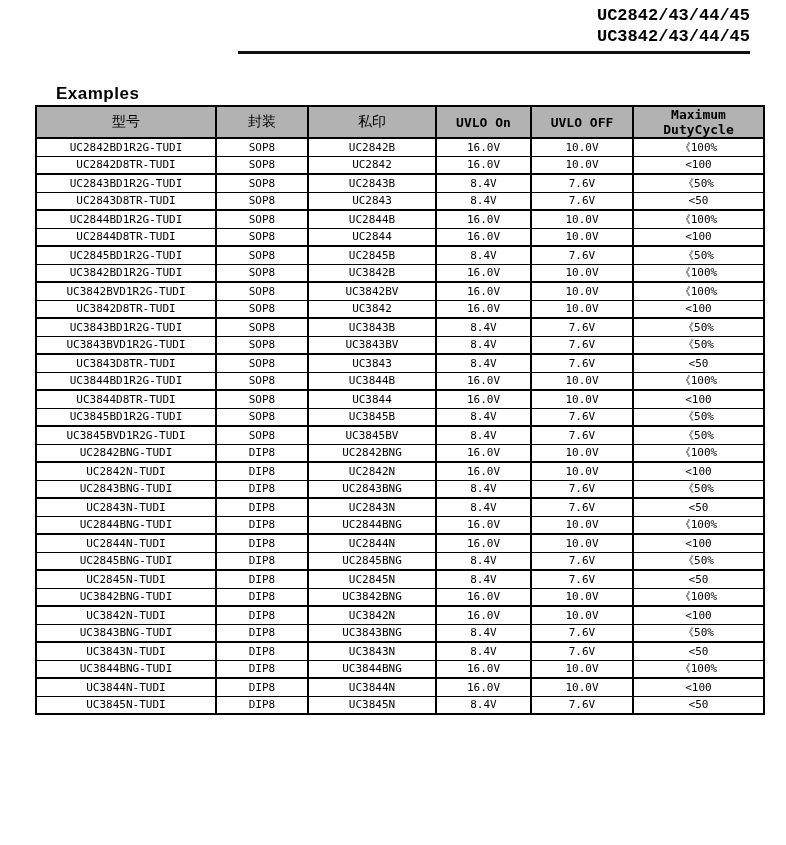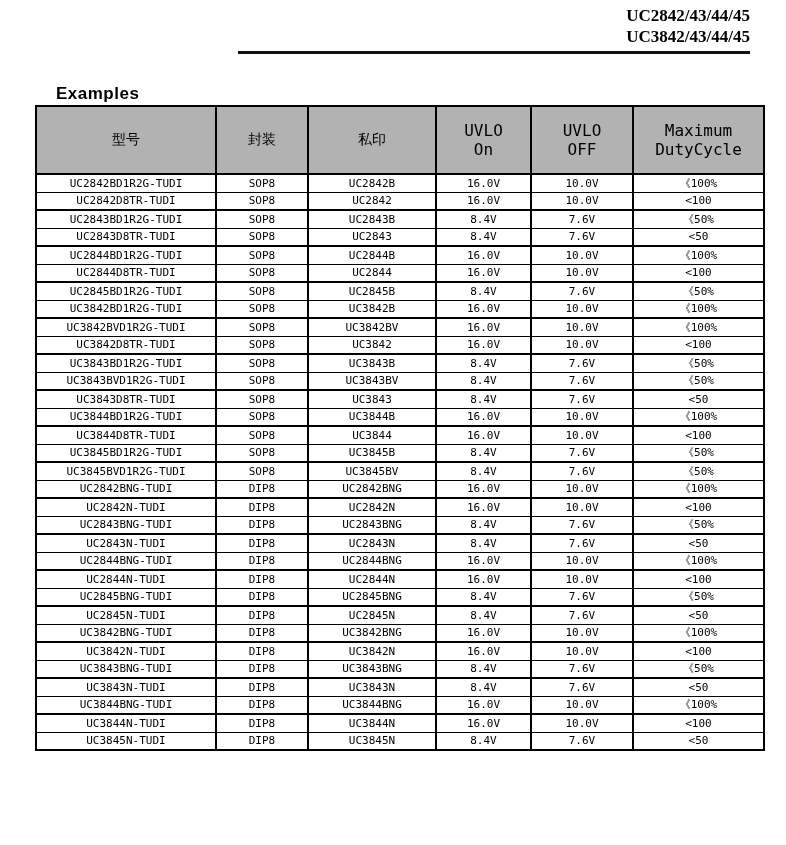--- a/index.html
+++ b/index.html
@@ -14,21 +14,21 @@
   }
   .doc-header {
     position: absolute;
     top: 5px;
     right: 36px;
     text-align: center;
     font-weight: bold;
     font-size: 17px;
     line-height: 21px;
     letter-spacing: 0px;
-    font-family: Liberation Serif, serif;
+    font-family: Liberation Mono, monospace;
   }
   .header-rule {
     position: absolute;
     top: 51px;
     left: 238px;
     width: 512px;
     height: 0;
     border: none;
     border-top: 3px solid #111;
     margin: 0;
@@ -54,25 +54,25 @@
     width: 728px;
     border: 2px solid #000;
   }
   table.examples th {
     background: #b2b2b2;
     border: 2px solid #000;
     height: 17px;
     font-weight: normal;
     text-align: center;
     vertical-align: middle;
-    padding: 14px;
+    padding: 0;
     font-family: "DejaVu Sans Mono", "DejaVu Sans", monospace;
   }
   table.examples th.th-cjk { font-size: 14px; }
-  table.examples th.th-en  { font-size: 16px; }
+  table.examples th.th-en  { font-size: 13px; font-weight: bold; }
   table.examples td {
     border-left: 2px solid #000;
     border-right: 2px solid #000;
     border-bottom: 1px solid #000;
     height: 18px;
     padding: 0;
     text-align: center;
     vertical-align: middle;
     font-size: 11px;
     font-family: "DejaVu Sans Mono", monospace;

